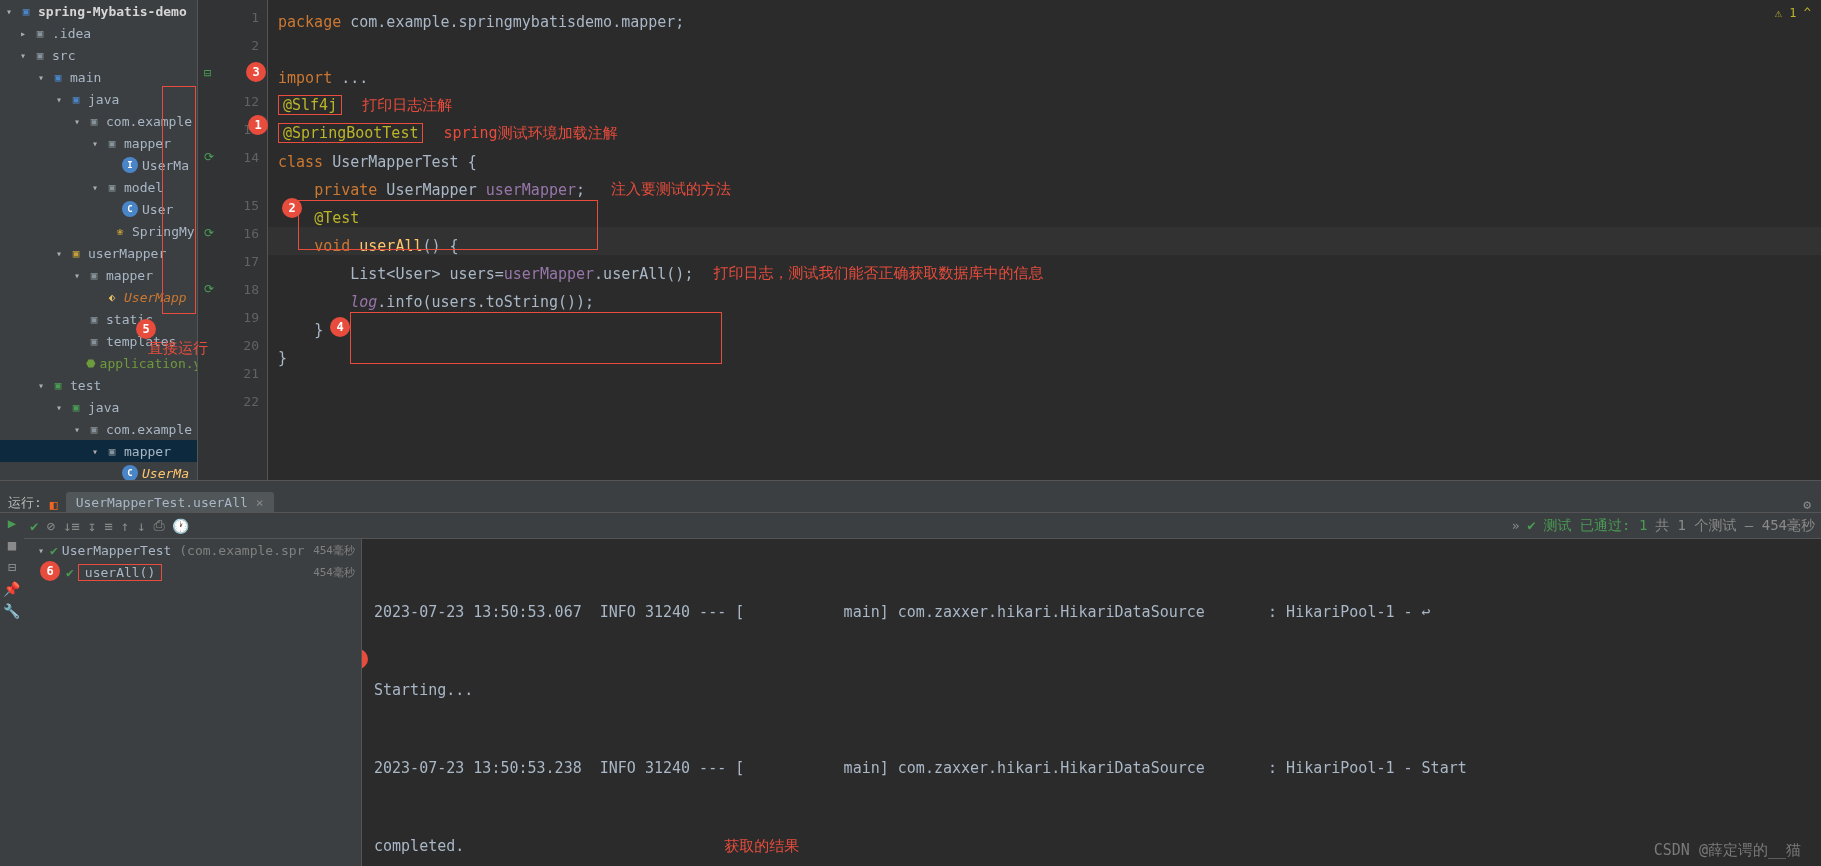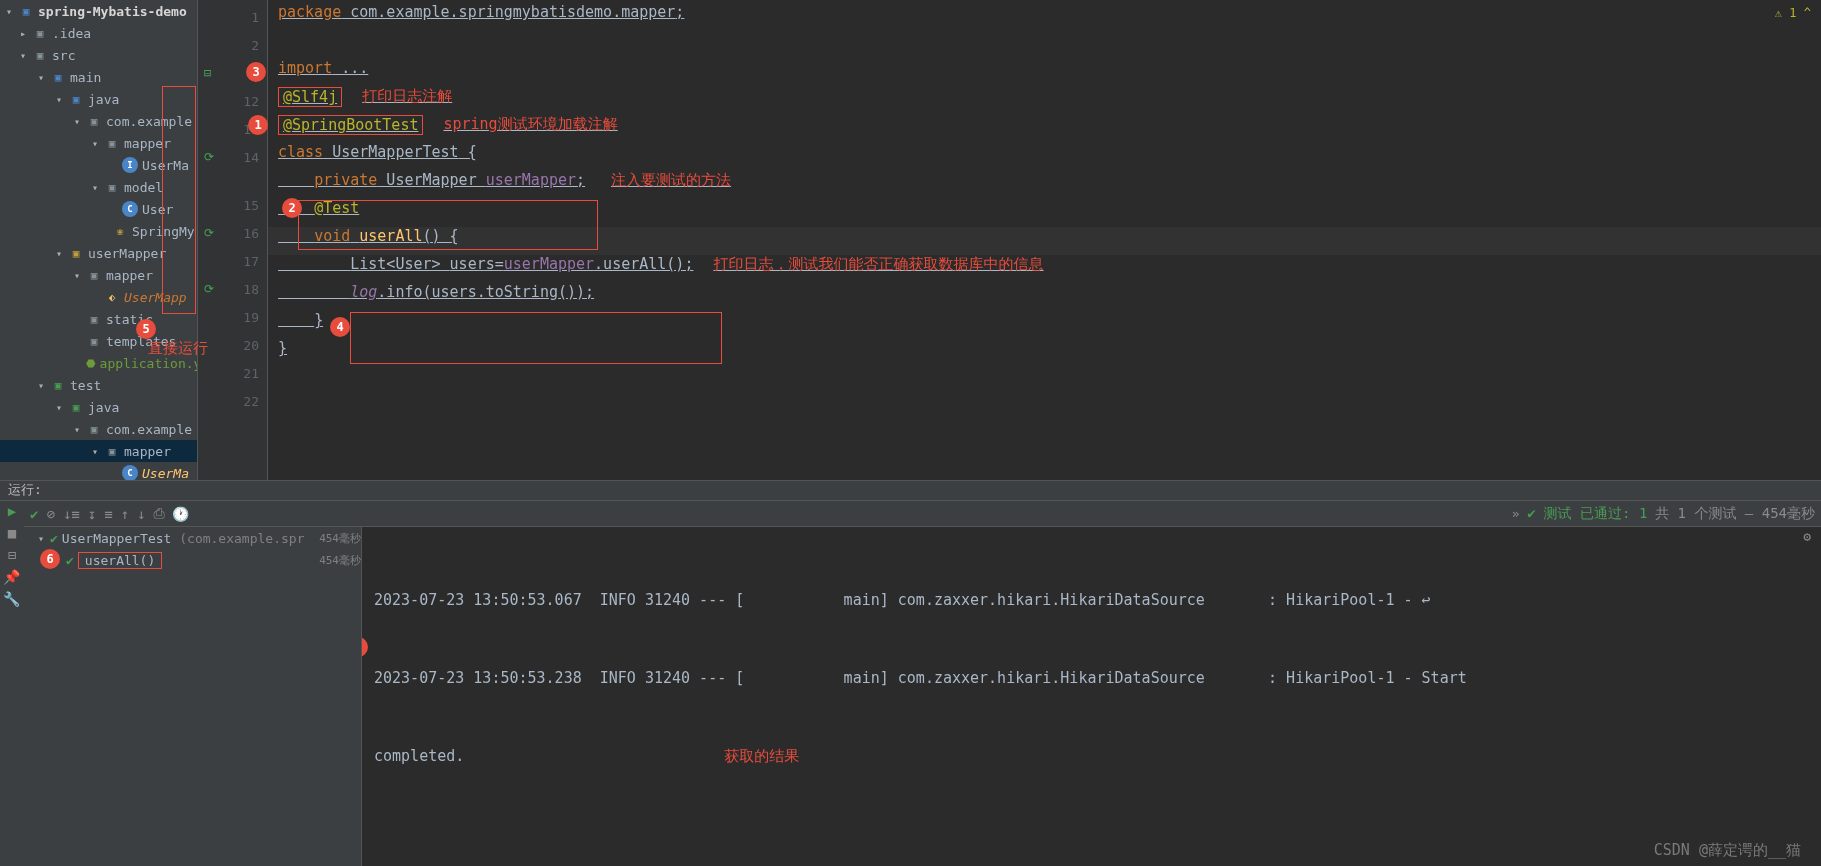--- a/index.html
+++ b/index.html
@@ -16,55 +16,55 @@
 .pkg { color: #87939a; }
 .leaf { color: #c19e3b; }
 .class { background: #4a86c7; color: #fff; border-radius: 50%; font-weight: bold; font-size: 9px; }
 .xml { color: #e8bf6a; }
 .yml { color: #6e9b3c; }
 .editor { flex: 1; background: #2b2b2b; display: flex; position: relative; }
 .gutter { width: 70px; background: #313335; border-right: 1px solid #555; padding-top: 3px; }
 .gline { height: 28px; display: flex; align-items: center; justify-content: flex-end; padding-right: 8px; color: #606366; position: relative; font-size: 13px; }
 .gline .run { position: absolute; left: 6px; color: #499c54; font-size: 12px; cursor: pointer; }
 .code { flex: 1; padding-top: 3px; position: relative; }
-.cline { height: 28px; display: flex; align-items: flex-start; padding-left: 10px; font-family: Consolas, monospace; font-size: 15px; white-space: pre; text-decoration: underline; }
+.cline { height: 28px; display: flex; align-items: flex-end; padding-left: 10px; font-family: Consolas, monospace; font-size: 15px; white-space: pre; }
 .kw { color: #cc7832; }
 .ann { color: #bbb529; }
 .fn { color: #ffc66d; }
 .var { color: #9876aa; }
 .fld { color: #9876aa; }
 .cmt { color: #808080; font-size: 12px; }
 .txt { color: #a9b7c6; }
 .cls { color: #a9b7c6; }
 .hl-line { background: #323232; }
 .warn-top { position: absolute; top: 6px; right: 10px; color: #bbb529; font-size: 12px; }
 .box-red { border: 1px solid #e74c3c; padding: 0 4px; }
 .bubble { width: 20px; height: 20px; background: #e74c3c; color: #fff; border-radius: 50%; display: inline-flex; align-items: center; justify-content: center; font-size: 12px; font-weight: bold; position: absolute; z-index: 10; }
 .ann-red { color: #e74c3c; font-weight: 500; margin-left: 20px; font-size: 15px; }
 .bottom { flex: 1; display: flex; flex-direction: column; border-top: 1px solid #555; background: #2b2b2b; }
-.run-tabs { height: 20px; background: #3c3f41; display: flex; align-items: flex-start; border-bottom: 1px solid #555; flex-direction: column; }
+.run-tabs { height: 32px; background: #3c3f41; display: flex; align-items: flex-end; border-bottom: 1px solid #555; }
 .run-label { padding: 0 8px; color: #bbbbbb; }
 .run-tab { background: #515658; padding: 0 10px; height: 20px; display: flex; align-items: center; border-radius: 3px 3px 0 0; margin-left: 4px; }
 .run-tab .x { margin-left: 8px; color: #8a8a8a; cursor: pointer; }
 .gear { margin-left: auto; margin-right: 10px; color: #8a8a8a; cursor: pointer; }
 .run-body { flex: 1; display: flex; }
 .run-tools { width: 24px; background: #3c3f41; display: flex; flex-direction: column; align-items: center; padding-top: 2px; gap: 6px; }
 .run-tools span { color: #8a8a8a; font-size: 14px; cursor: pointer; }
 .run-tools .play { color: #499c54; }
 .run-main { flex: 1; display: flex; flex-direction: column; }
 .run-toolbar { height: 26px; background: #3c3f41; display: flex; align-items: center; padding: 0 6px; gap: 8px; border-bottom: 1px solid #555; }
 .run-toolbar span { color: #8a8a8a; cursor: pointer; font-size: 14px; }
 .run-toolbar .chk { color: #499c54; }
 .test-status { margin-left: auto; color: #8a8a8a; font-size: 13px; }
 .test-status .pass { color: #499c54; }
 .run-content { flex: 1; display: flex; }
 .test-tree { width: 338px; background: #3c3f41; border-right: 1px solid #555; }
 .test-row { display: flex; align-items: center; height: 22px; padding-left: 12px; }
 .test-row .chk { color: #499c54; margin: 0 4px; }
-.test-row .dur { margin-left: auto; color: #808080; font-size: 11px; }
+.test-row .dur { margin-left: auto; margin-right: 6px; color: #808080; font-size: 11px; }
 .console { flex: 1; padding: 8px 12px; font-family: Consolas, monospace; font-size: 15px; line-height: 26px; position: relative; overflow: hidden; white-space: pre-wrap; }
 .watermark { position: absolute; bottom: 6px; right: 20px; color: #7a7a7a; font-size: 15px; }
 .red-side-box { position: absolute; border: 1px solid #e74c3c; pointer-events: none; }
 </style>
 </head>
 <body>
 
 <div class="ide">
   <div class="top">
     <div class="sidebar">
@@ -287,20 +287,21 @@
             <div class="test-row"><span class="arrow">▾</span><span class="chk">✔</span><span>UserMapperTest</span>&nbsp;<span style="color:#808080">(com.example.spr</span><span class="dur">454毫秒</span></div>
             <div class="test-row" style="padding-left:38px;position:relative">
                 <span class="chk">✔</span>
                 <span class="box-red" style="padding:0 6px"><span>userAll()</span></span>
                 <span class="dur">454毫秒</span>
               </div>
             <span class="bubble" style="margin-top:-22px;margin-left:16px;position:absolute">6</span>
           </div>
           <div class="console">
             <div><span>2023-07-23 13:50:53.067  INFO 31240 --- [           main] com.zaxxer.hikari.HikariDataSource       : HikariPool-1 - </span>↩</div>
+            <div><span>Starting...</span></div>
             <div><span>2023-07-23 13:50:53.238  INFO 31240 --- [           main] com.zaxxer.hikari.HikariDataSource       : HikariPool-1 - Start </span></div>
             <div><span>completed.</span><span class="ann-red" style="margin-left:260px">获取的结果</span></div>
             
             <span class="bubble" style="top:110px;left:-14px">7</span>
           </div>
         </div>
       </div>
     </div>
   </div>
 </div>

